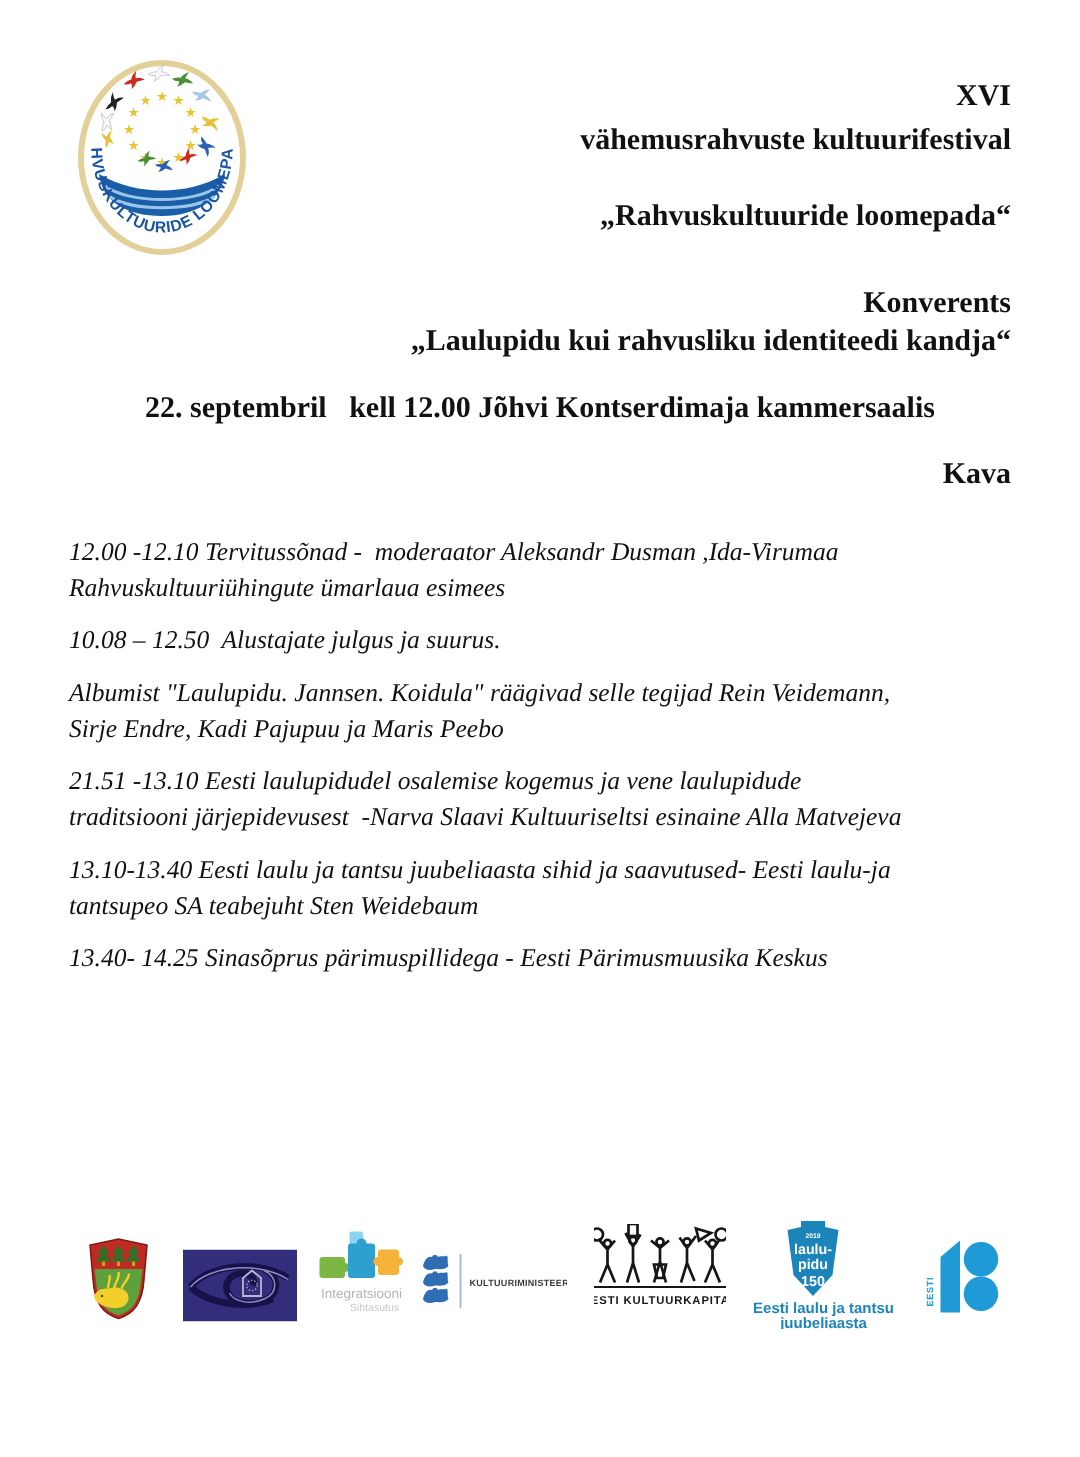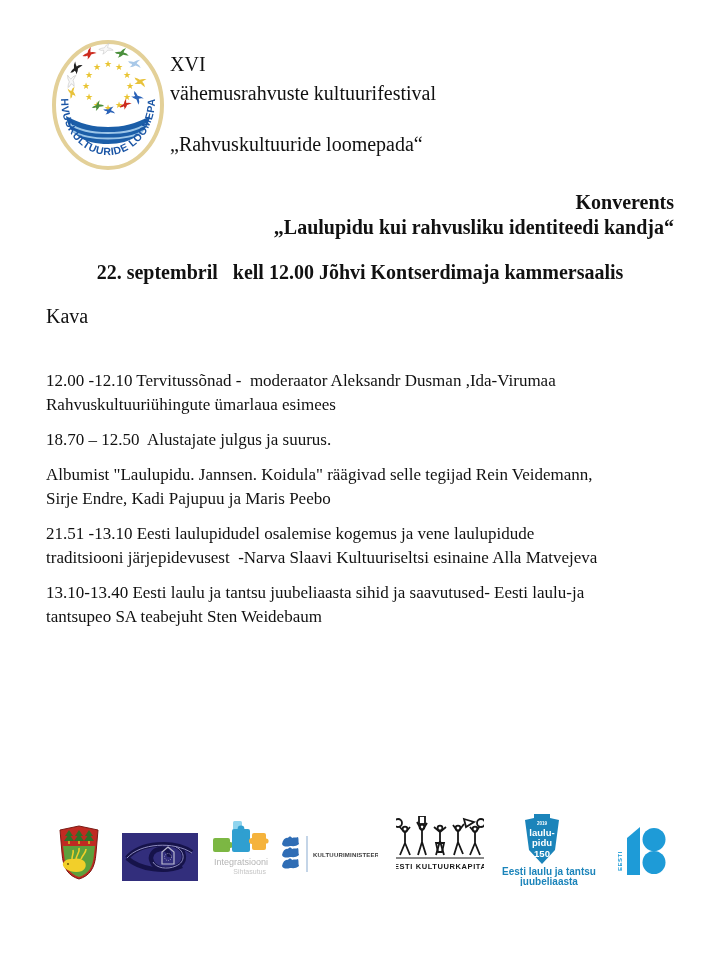--- a/index.html
+++ b/index.html
@@ -3,30 +3,30 @@
 <meta charset="utf-8">
 <style>
   html,body{margin:0;padding:0;background:#ffffff;}
   .page{
     position:relative;width:720px;height:971px;background:#ffffff;
     font-family:"Liberation Serif","DejaVu Serif",serif;color:#111;
     overflow:hidden;
   }
   .content{padding:40px 46px 0 46px;}
   .main-logo{float:left;width:112px;height:130px;margin:0 6px 6px 6px;}
-  .h{font-weight:normal;text-align:left;font-size:20px;line-height:24px;margin:0;}
+  .h{font-weight:bold;text-align:right;font-size:20px;line-height:24px;margin:0;}
   .h-xvi{margin-top:12px;}
   .h-fest{margin-top:5px;}
   .h-name{margin-top:27px;}
   .konverents{clear:both;padding-top:14px;font-weight:bold;text-align:right;
     font-size:20px;line-height:25px;white-space:pre-line;}
   .datetime{margin-top:8px;font-weight:bold;text-align:center;font-size:20px;
     line-height:24px;white-space:pre-wrap;}
   .kava{margin-top:11px;}
-  .program{margin-top:41px;}
+  .program{margin-top:28px;font-style:italic;}
   .para{font-size:17px;line-height:24px;margin:0 0 11px 0;white-space:pre-wrap;}
   .logos{position:absolute;left:0;top:810px;width:720px;height:95px;}
   .logos .lg{position:absolute;}
   .lg-arms{left:57px;top:15px;}
   .lg-eye{left:122px;top:23px;}
   .lg-puzzle{left:211px;top:8px;}
   .lg-ministry{left:280px;top:26px;}
   .lg-kulka{left:396px;top:6px;}
   .lg-laulupidu{left:494px;top:2px;}
   .lg-ev100{left:601px;top:12px;}
@@ -89,27 +89,28 @@
     <p class="konverents">Konverents
 „Laulupidu kui rahvusliku identiteedi kandja“</p>
 
     <p class="datetime">22. septembril   kell 12.00 Jõhvi Kontserdimaja kammersaalis</p>
 
     <p class="h kava">Kava</p>
 
     <div class="program">
       <p class="para">12.00 -12.10 Tervitussõnad -  moderaator Aleksandr Dusman ,Ida-Virumaa
 Rahvuskultuuriühingute ümarlaua esimees</p>
-      <p class="para">18.70 – 12.50  Alustajate julgus ja suurus.</p>
+      <p class="para">10.08 – 12.50  Alustajate julgus ja suurus.</p>
       <p class="para">Albumist "Laulupidu. Jannsen. Koidula" räägivad selle tegijad Rein Veidemann,
 Sirje Endre, Kadi Pajupuu ja Maris Peebo</p>
       <p class="para">21.51 -13.10 Eesti laulupidudel osalemise kogemus ja vene laulupidude
 traditsiooni järjepidevusest  -Narva Slaavi Kultuuriseltsi esinaine Alla Matvejeva</p>
       <p class="para">13.10-13.40 Eesti laulu ja tantsu juubeliaasta sihid ja saavutused- Eesti laulu-ja
 tantsupeo SA teabejuht Sten Weidebaum</p>
+      <p class="para">13.40- 14.25 Sinasõprus pärimuspillidega - Eesti Pärimusmuusika Keskus</p>
     </div>
   </div>
 
   <div class="logos">
 
     <svg class="lg lg-arms" width="44" height="56" viewBox="0 0 44 56">
       <path d="M22,1 L41,5 L39,28 C38,44 32,51 22,54 C12,51 6,44 5,28 L3,5 Z" stroke="#7a1a14" stroke-width="1" fill="#c02a22"></path>
       <path d="M6,21 L38,21 L37,29 C36,43 31,49 22,52 C13,49 8,43 7,29 Z" fill="#5da03c"></path>
       <g fill="#2f7028">
         <g transform="translate(8,5)">

